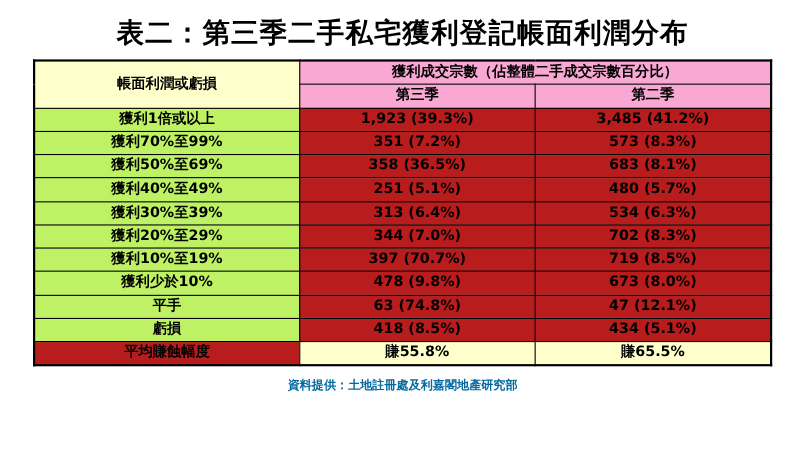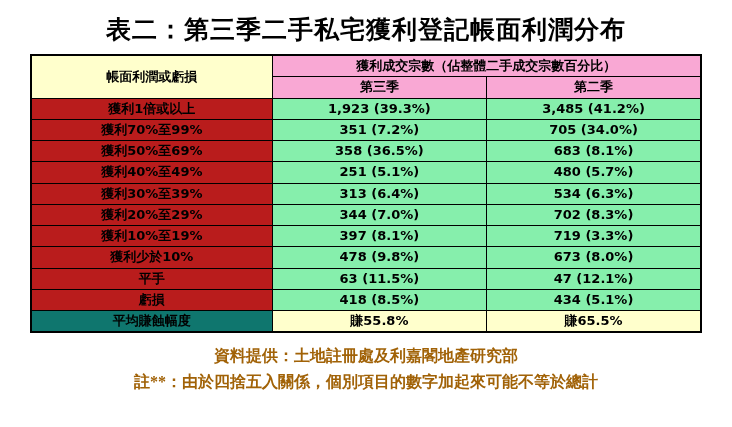--- a/index.html
+++ b/index.html
@@ -52,41 +52,41 @@
     box-sizing: border-box;
   }
   .hdr {
     background: #f9a8d4;
   }
   .hdr-left {
     background: #ffffcc;
     margin-left: 21px;
   }
   .row-cell {
-    background: #86efac;
+    background: #b91c1c;
   }
   .row-label {
-    background: #b91c1c;
+    background: #bef264;
   }
   .avg-label {
-    background: #0f766e;
+    background: #b91c1c;
   }
   .avg-cell {
     background: #ffffcc;
     margin-left: 38px;
   }
   .footnotes {
     padding-top: 10px;
     text-align: center;
   }
   .footnote {
-    font-size: 16px;
+    font-size: 11px;
     font-weight: bold;
-    color: #a16207;
-    font-family: Liberation Serif, serif;
+    color: #0369a1;
+    font-family: Liberation Sans, sans-serif;
     line-height: 1.6;
   }
   col.c1 { width: 36%; }
   col.c2 { width: 32%; }
   col.c3 { width: 32%; }
 </style>
 </head>
 <body>
 
 <div class="page">
@@ -112,21 +112,21 @@
       </thead>
       <tbody>
         <tr>
           <td class="row-label">獲利1倍或以上</td>
           <td class="row-cell">1,923 (39.3%)</td>
           <td class="row-cell">3,485 (41.2%)</td>
         </tr>
         <tr>
           <td class="row-label">獲利70%至99%</td>
           <td class="row-cell">351 (7.2%)</td>
-          <td class="row-cell">705 (34.0%)</td>
+          <td class="row-cell">573 (8.3%)</td>
         </tr>
         <tr>
           <td class="row-label">獲利50%至69%</td>
           <td class="row-cell">358 (36.5%)</td>
           <td class="row-cell">683 (8.1%)</td>
         </tr>
         <tr>
           <td class="row-label">獲利40%至49%</td>
           <td class="row-cell">251 (5.1%)</td>
           <td class="row-cell">480 (5.7%)</td>
@@ -136,45 +136,44 @@
           <td class="row-cell">313 (6.4%)</td>
           <td class="row-cell">534 (6.3%)</td>
         </tr>
         <tr>
           <td class="row-label">獲利20%至29%</td>
           <td class="row-cell">344 (7.0%)</td>
           <td class="row-cell">702 (8.3%)</td>
         </tr>
         <tr>
           <td class="row-label">獲利10%至19%</td>
-          <td class="row-cell">397 (8.1%)</td>
-          <td class="row-cell">719 (3.3%)</td>
+          <td class="row-cell">397 (70.7%)</td>
+          <td class="row-cell">719 (8.5%)</td>
         </tr>
         <tr>
           <td class="row-label">獲利少於10%</td>
           <td class="row-cell">478 (9.8%)</td>
           <td class="row-cell">673 (8.0%)</td>
         </tr>
         <tr>
           <td class="row-label">平手</td>
-          <td class="row-cell">63 (11.5%)</td>
+          <td class="row-cell">63 (74.8%)</td>
           <td class="row-cell">47 (12.1%)</td>
         </tr>
         <tr>
           <td class="row-label">虧損</td>
           <td class="row-cell">418 (8.5%)</td>
           <td class="row-cell">434 (5.1%)</td>
         </tr>
         <tr>
           <td class="avg-label">平均賺蝕幅度</td>
           <td class="avg-cell">賺55.8%</td>
           <td class="avg-cell">賺65.5%</td>
         </tr>
       </tbody>
     </table>
   </div>
 
   <div class="footnotes">
     <div class="footnote">資料提供：土地註冊處及利嘉閣地產研究部</div>
-    <div class="footnote">註**：由於四捨五入關係，個別項目的數字加起來可能不等於總計</div>
   </div>
 
 </div>
 
 </body></html>

